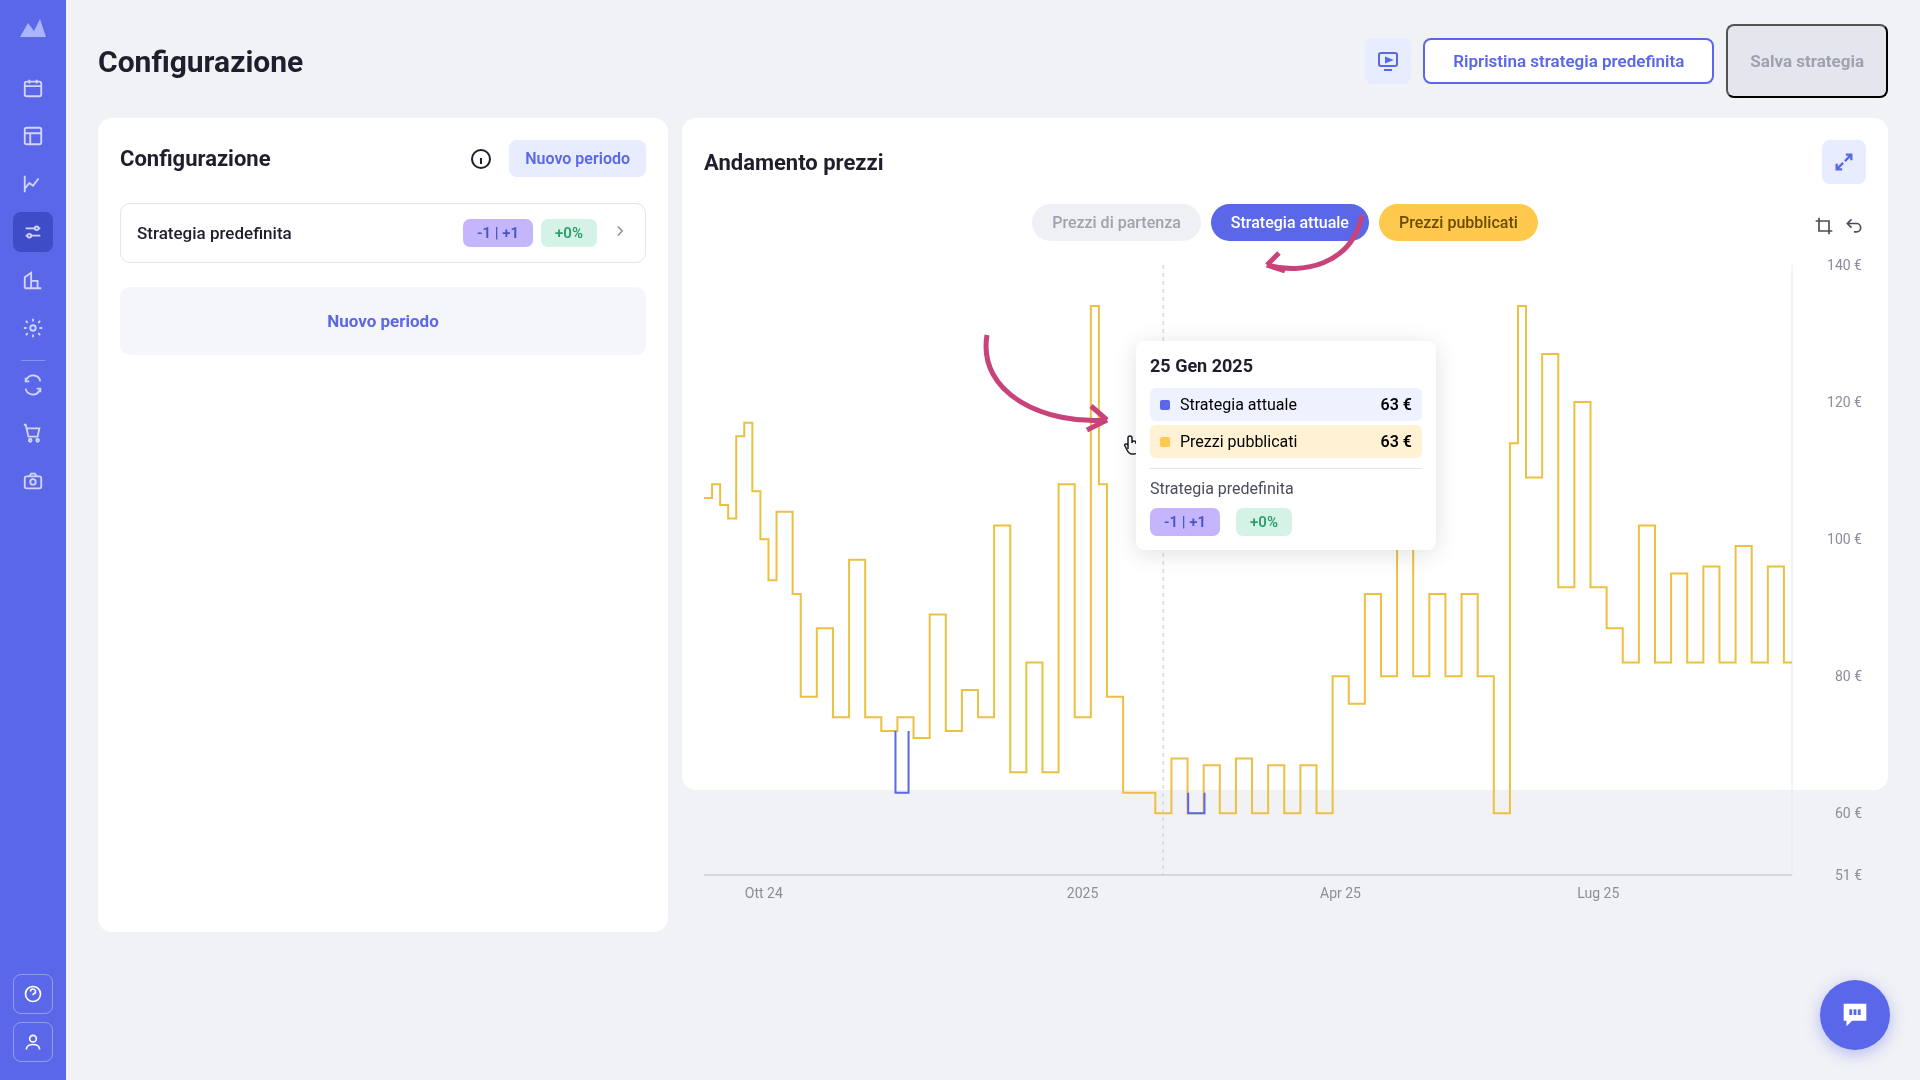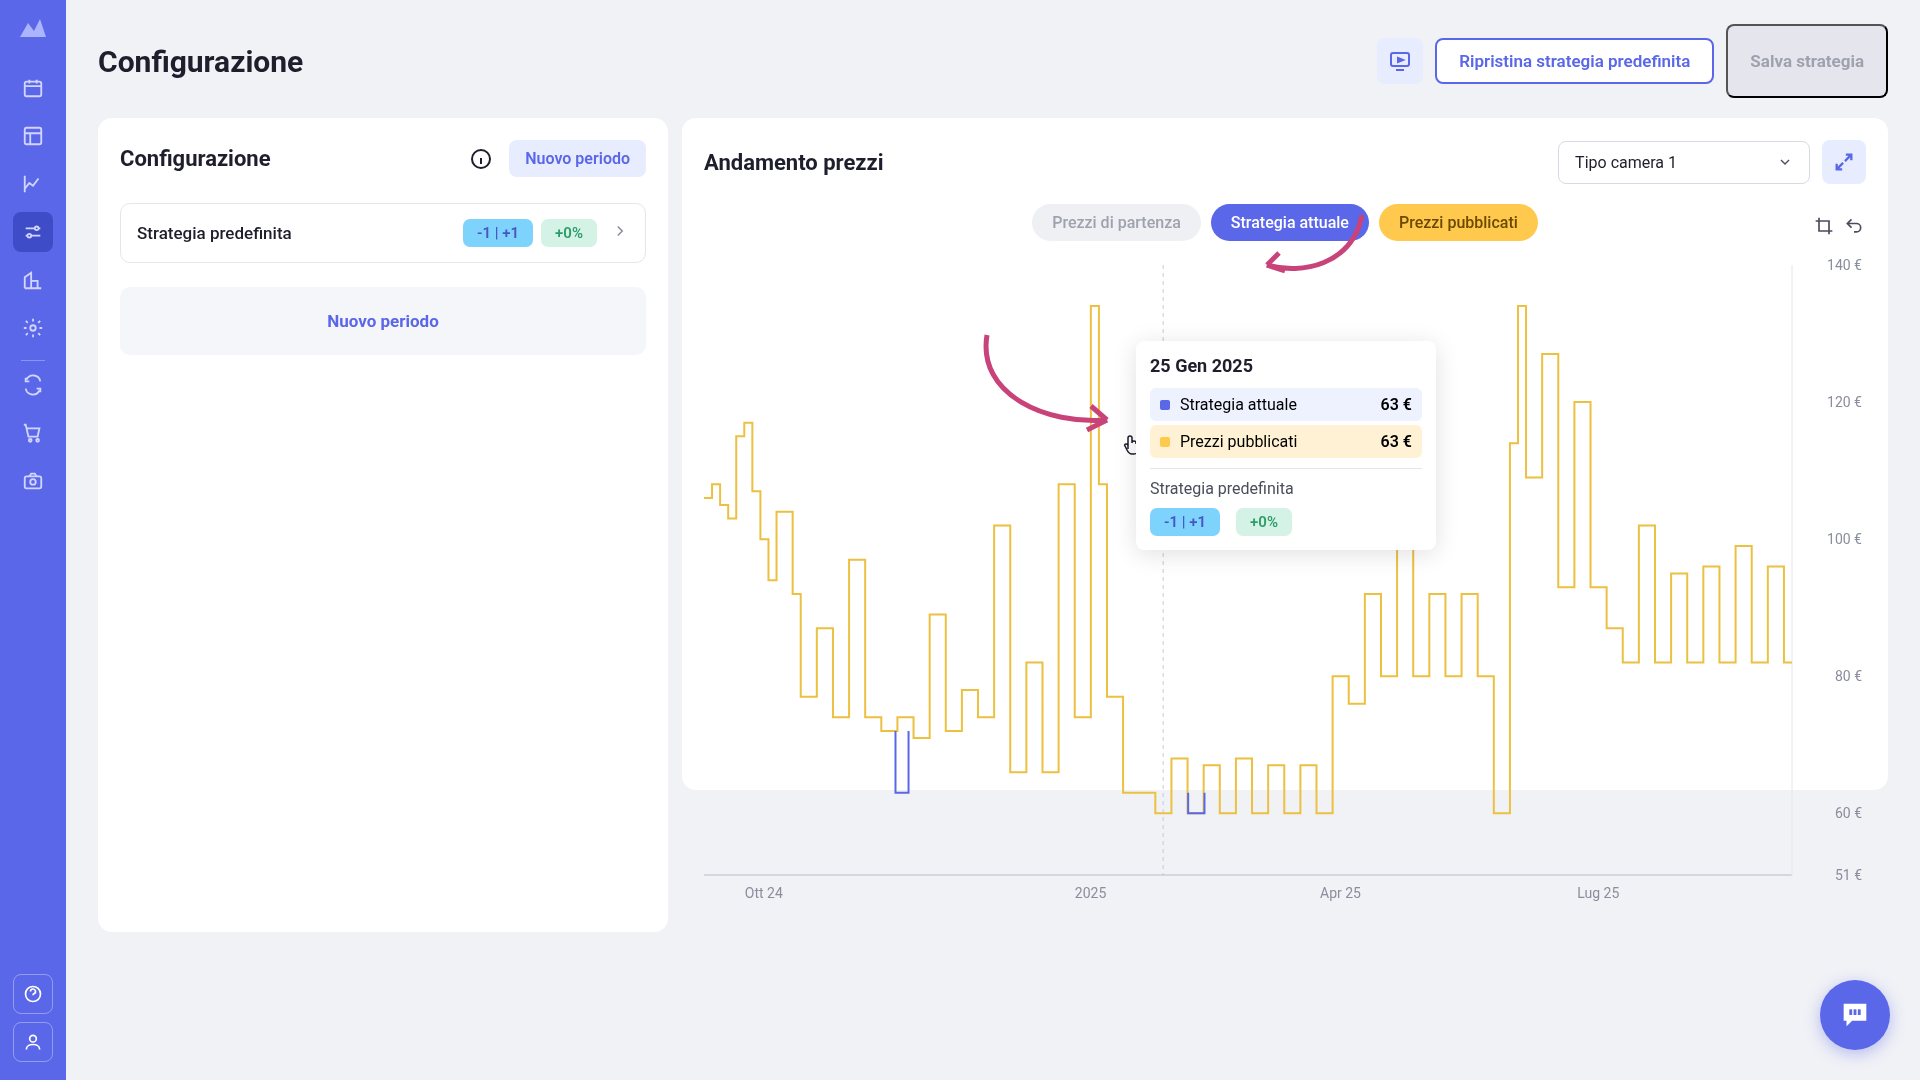--- a/index.html
+++ b/index.html
@@ -16,40 +16,40 @@
   .sidebar .bottom .sq { width:40px; height:40px; border:1px solid rgba(255,255,255,0.35); border-radius:8px; display:flex; align-items:center; justify-content:center; cursor:pointer;}
 
   
   .main { margin-left: 66px; padding: 24px 32px; }
 
   
   .header { display:flex; align-items:center; margin-bottom: 20px; }
   .header h1 { font-size: 30px; font-weight: 700; color:#1e1e2c; }
   .header .spacer { flex:1; }
   .header .icon-btn { width:46px; height:46px; background:#e7ecfe; border-radius:8px; display:flex; align-items:center; justify-content:center; margin-right: 12px; cursor:pointer; }
-  .header .btn-secondary { border:2px solid #5a67e8; color:#5a67e8; background:white; padding: 11px 22px; border-radius:8px; font-size:17px; font-weight:600; margin-right:12px; cursor:pointer; }
+  .header .btn-secondary { border:2px solid #5a67e8; color:#5a67e8; background:white; padding: 11px 28px; border-radius:8px; font-size:17px; font-weight:600; margin-right:12px; cursor:pointer; }
   .header .btn-disabled { background:#e5e6ed; color:#9ea2af; padding:25px 22px; border-radius:8px; font-size:17px; font-weight:700; cursor:not-allowed; }
 
   
   .panels { display:flex; gap:14px; }
   .panel { background:#fff; border-radius:14px; padding: 22px; }
   .panel-left { width: 570px; height: 814px; }
   .panel-right { flex:1; height: 672px; position:relative; }
 
   
   .config-head { display:flex; align-items:center; margin-bottom: 26px; }
   .config-head h2 { font-size:22px; font-weight:700; color:#1e1e2c; }
   .config-head .info { margin-left:auto; margin-right:16px; display:flex; }
   .config-head .new-period { background:#e7ecfe; color:#5a67e8; padding:9px 16px; border-radius:8px; font-size:16px; font-weight:600; cursor:pointer; }
 
   .strategy-row { border:1px solid #e5e6ed; border-radius:10px; padding: 15px 16px; display:flex; align-items:center; cursor:pointer; margin-bottom:24px; }
   .strategy-row .label { font-size:17px; color:#1e1e2c; font-weight:500; }
   .strategy-row .spacer { flex:1; }
   .pill { padding:5px 14px; border-radius:7px; font-size:15px; font-weight:600; margin-right:8px; }
-  .pill.blue { background:#7dd3fc; color:#4856c4;text-align:center; }
+  .pill.blue { background:#c4b5fd; color:#4856c4;text-align:center; }
   .pill.green { background:#d5f2e6; color:#2e9d6a; }
   .chev { margin-left:6px; }
 
   .section-title { font-size:17px; font-weight:700; color:#1e1e2c; margin-bottom: 14px; }
   .custom-box { background:#f5f6fa; border-radius:10px; padding: 24px; text-align:center; }
   .custom-box p { color:#6b6f80; font-size:16px; margin-bottom: 14px; }
   .custom-box a { color:#5a67e8; font-size:17px; font-weight:700; text-decoration:none; cursor:pointer; }
 
   
   .trend-head { display:flex; align-items:center; margin-bottom: 20px; }
@@ -220,26 +220,20 @@
 
       <div class="custom-box">
         <a>Nuovo periodo</a>
       </div>
     </div>
 
     <div class="panel panel-right">
       <div class="trend-head">
         <h2>Andamento prezzi</h2>
         <div class="spacer"></div>
-        <div class="room-select">
-          <span>Tipo camera 1</span>
-          <svg width="16" height="16" viewBox="0 0 24 24" stroke="#4a4d5c" stroke-width="2" fill="none">
-              <path d="M6 9l6 6 6-6"></path>
-            </svg>
-        </div>
         <div class="expand-btn">
           <svg width="22" height="22" viewBox="0 0 24 24" stroke="#5a67e8" stroke-width="2.5" fill="none">
               <path d="M14 4h6v6M10 20H4v-6M20 4l-7 7M4 20l7-7"></path>
             </svg>
         </div>
       </div>
 
       <div class="chips">
         <span class="chip grey">Prezzi di partenza</span>
         <span class="chip purple">Strategia attuale</span>
@@ -272,21 +266,21 @@
         <div id="ylabels">
             <span class="y-label" style="top: 0px;">140 €</span>
             <span class="y-label" style="top: 137.079px;">120 €</span>
             <span class="y-label" style="top: 274.157px;">100 €</span>
             <span class="y-label" style="top: 411.236px;">80 €</span>
             <span class="y-label" style="top: 548.315px;">60 €</span>
             <span class="y-label" style="top: 610px;">51 €</span>
           </div>
         <div id="xlabels">
             <span class="x-label" style="left: 59.84px;">Ott 24</span>
-            <span class="x-label" style="left: 378.624px; margin-left: 8px;">2025</span>
+            <span class="x-label" style="left: 378.624px;">2025</span>
             <span class="x-label" style="left: 636.48px;">Apr 25</span>
             <span class="x-label" style="left: 894.336px;">Lug 25</span>
           </div>
 
         <svg class="arrow" style="left:548px; top:-60px;" width="120" height="100">
           <path d="M110 10 C 100 60, 50 70, 15 60" fill="none" stroke-width="5"></path>
           <path d="M15 60 l12 -12 M15 60 l18 6" stroke-width="5" fill="none"></path>
         </svg>
         <svg class="arrow" style="left:263px; top:60px;" width="170" height="120">
           <path d="M20 10 C 10 70, 80 100, 140 95" fill="none" stroke-width="5"></path>

